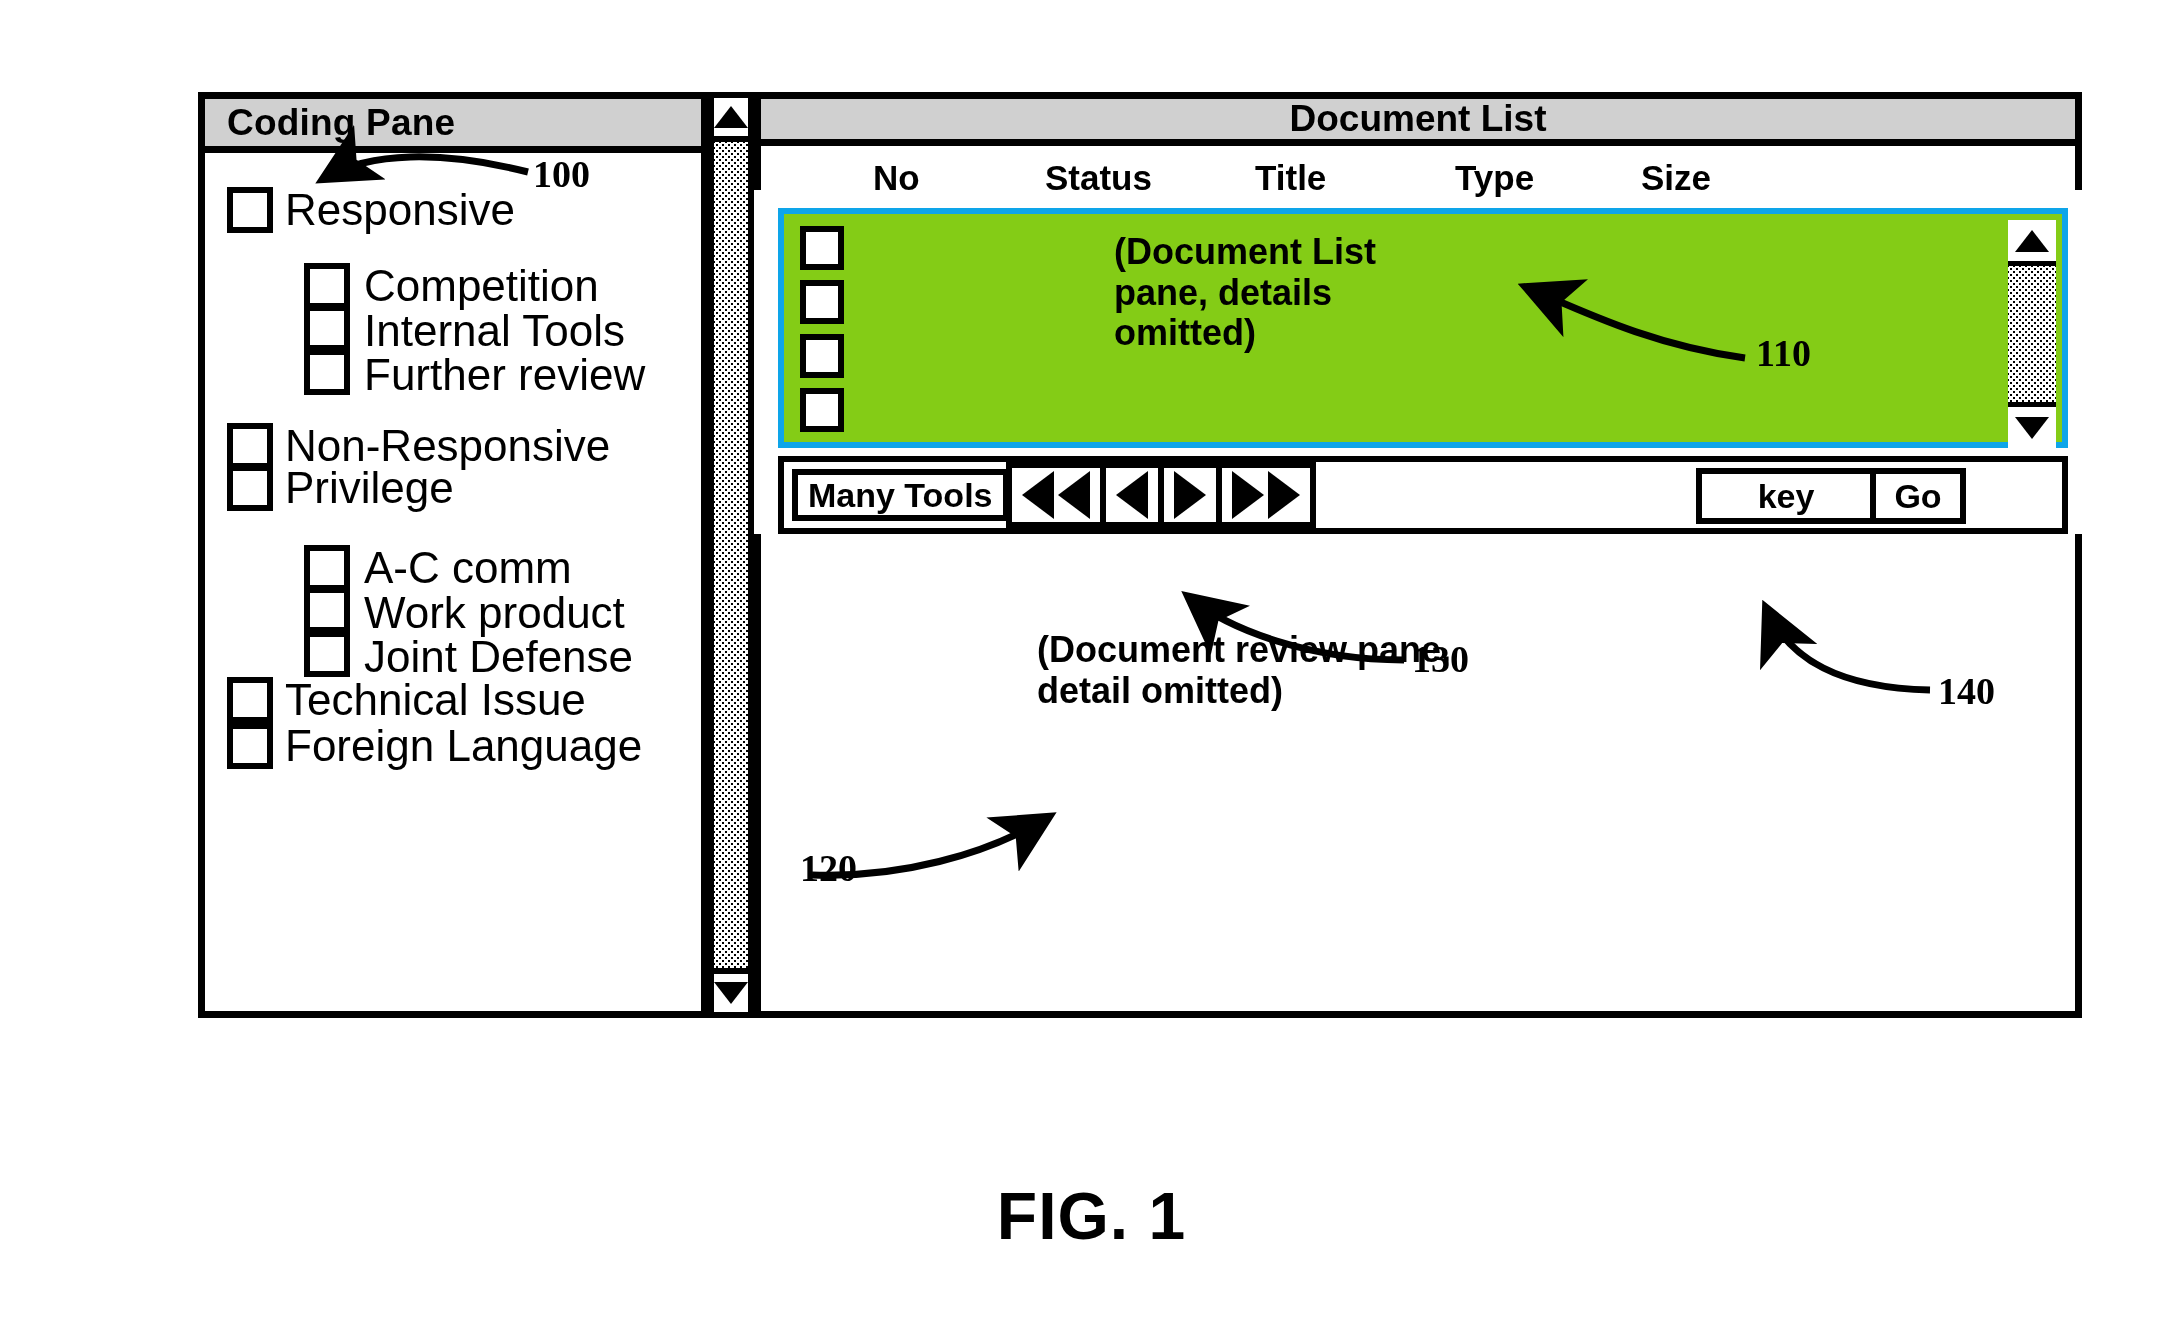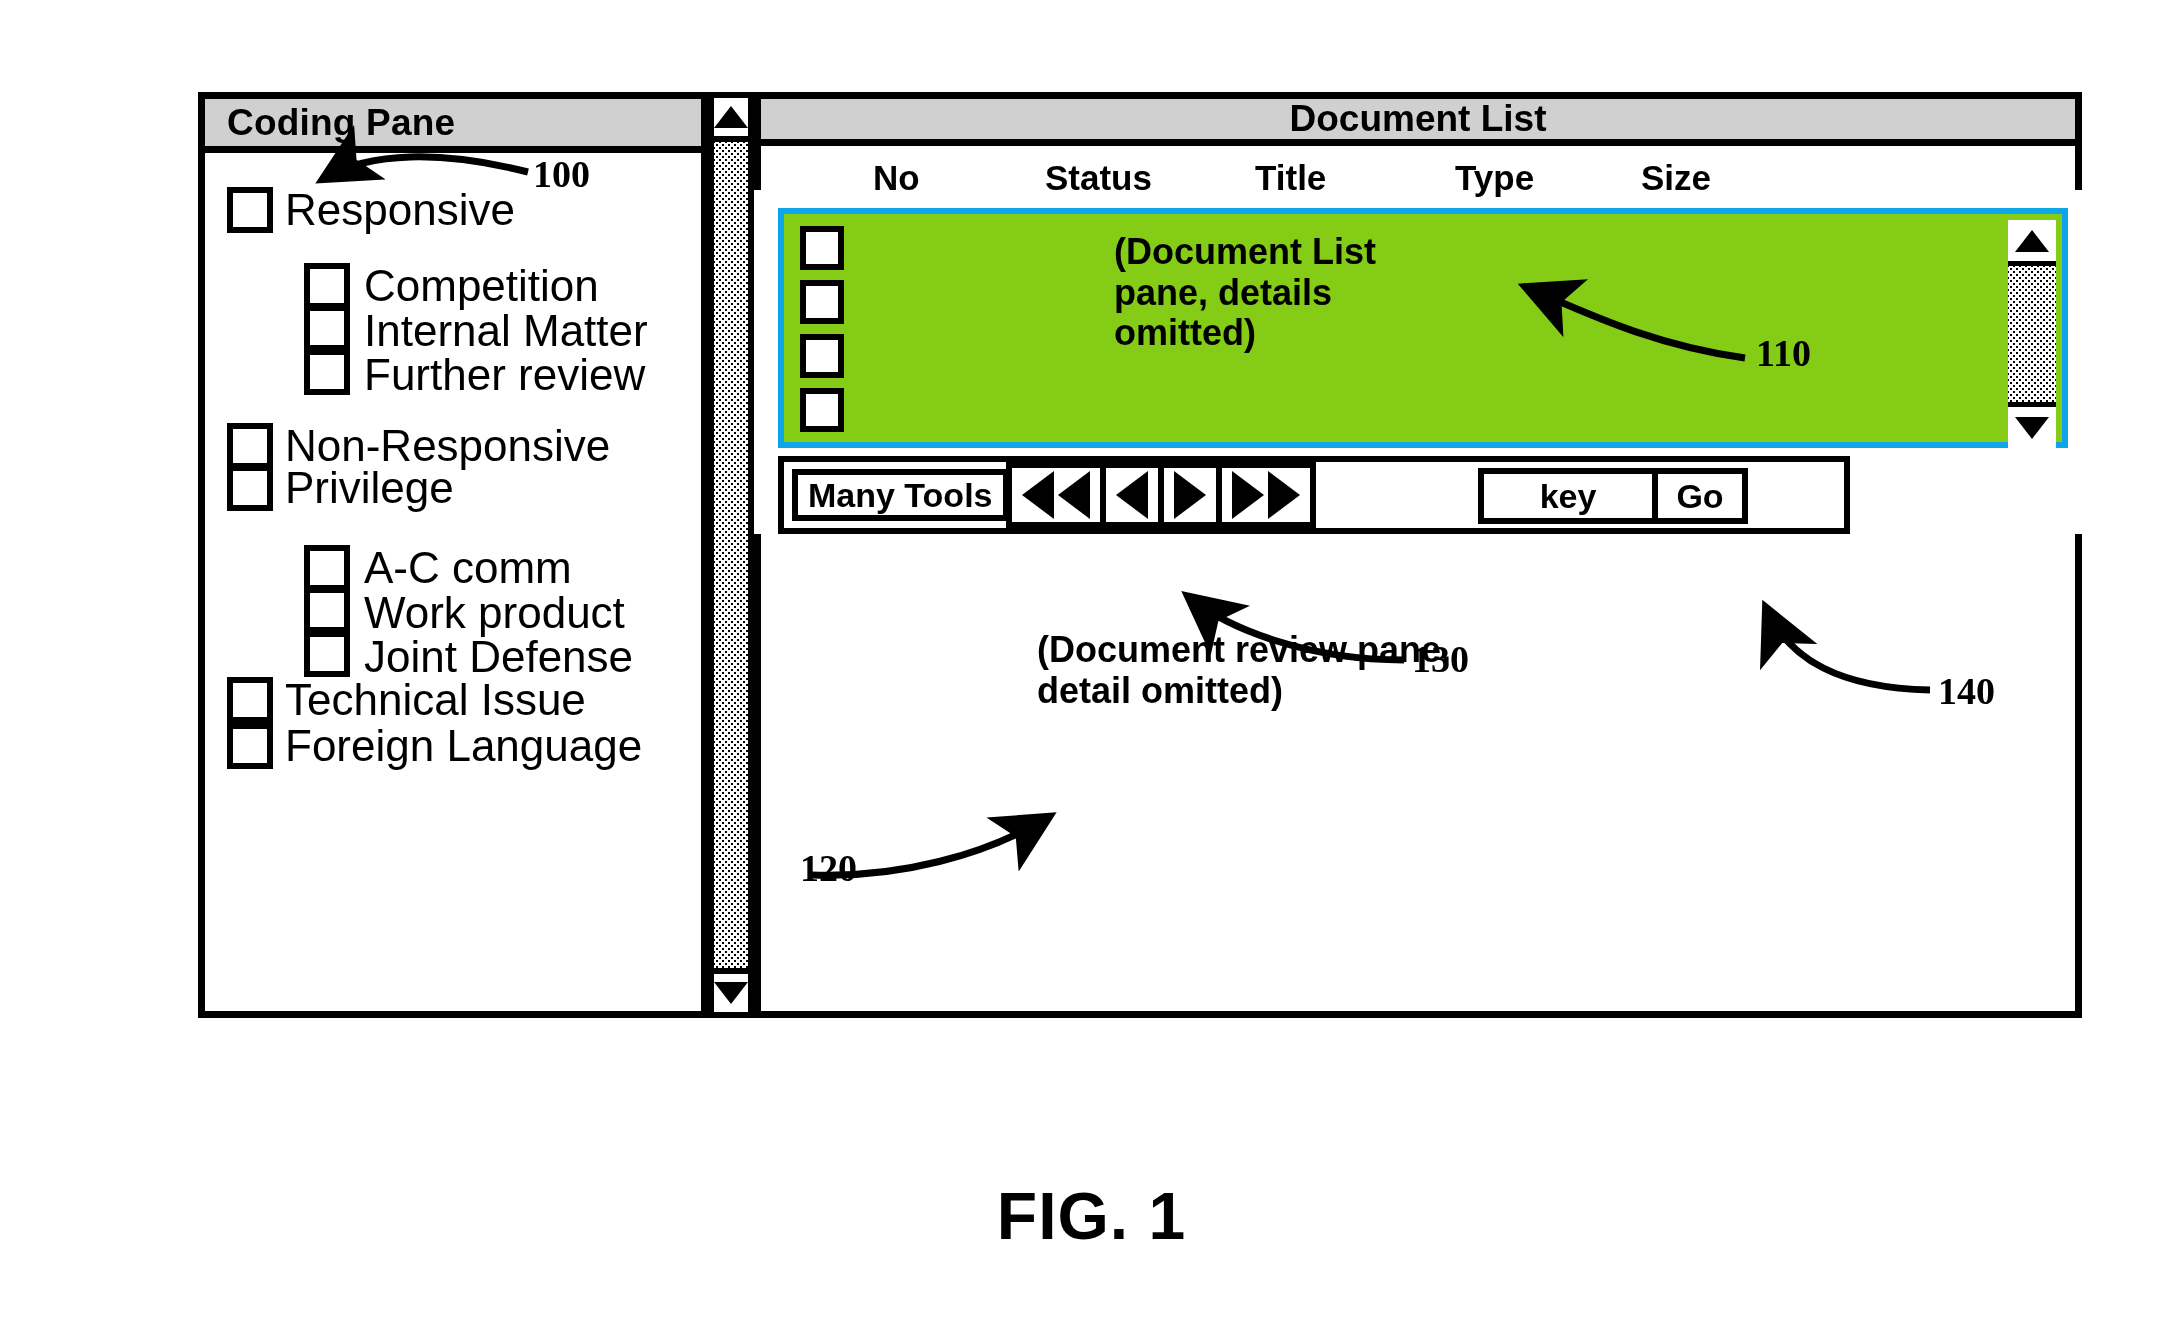--- a/index.html
+++ b/index.html
@@ -225,21 +225,21 @@
     height: 228px;
     border: 0;
   }
   #doclist-scrollbar .sb-arrow { height: 46px; border-width: 5px; }
 
   
   #toolbar {
     position: absolute;
     left: 24px;
     top: 364px;
-    width: 1072px;
+    width: 1290px;
     height: 78px;
     box-sizing: border-box;
     border: 6px solid #000;
     background: #fff;
     text-align: right;
   }
   #many-tools {
     position: absolute;
     left: 8px;
     top: 7px;
@@ -397,21 +397,21 @@
           <span class="cb-label">Responsive</span>
         </div>
 
         <div class="cb-stack" style="left:74px; top:110px;">
           <div class="cb-row sub" style="position:relative;">
             <span class="cbox lvl1"></span>
             <span class="cb-label">Competition</span>
           </div>
           <div class="cb-row sub" style="position:relative;">
             <span class="cbox lvl1"></span>
-            <span class="cb-label">Internal Matter</span>
+            <span class="cb-label">Internal Tools</span>
           </div>
           <div class="cb-row sub" style="position:relative;">
             <span class="cbox lvl1"></span>
             <span class="cb-label">Further review</span>
           </div>
         </div>
 
         <div class="cb-row" style="left:22px; top:242px;margin-top:28px;">
           <span class="cbox lvl0"></span>
           <span class="cb-label">Non-Responsive</span>

